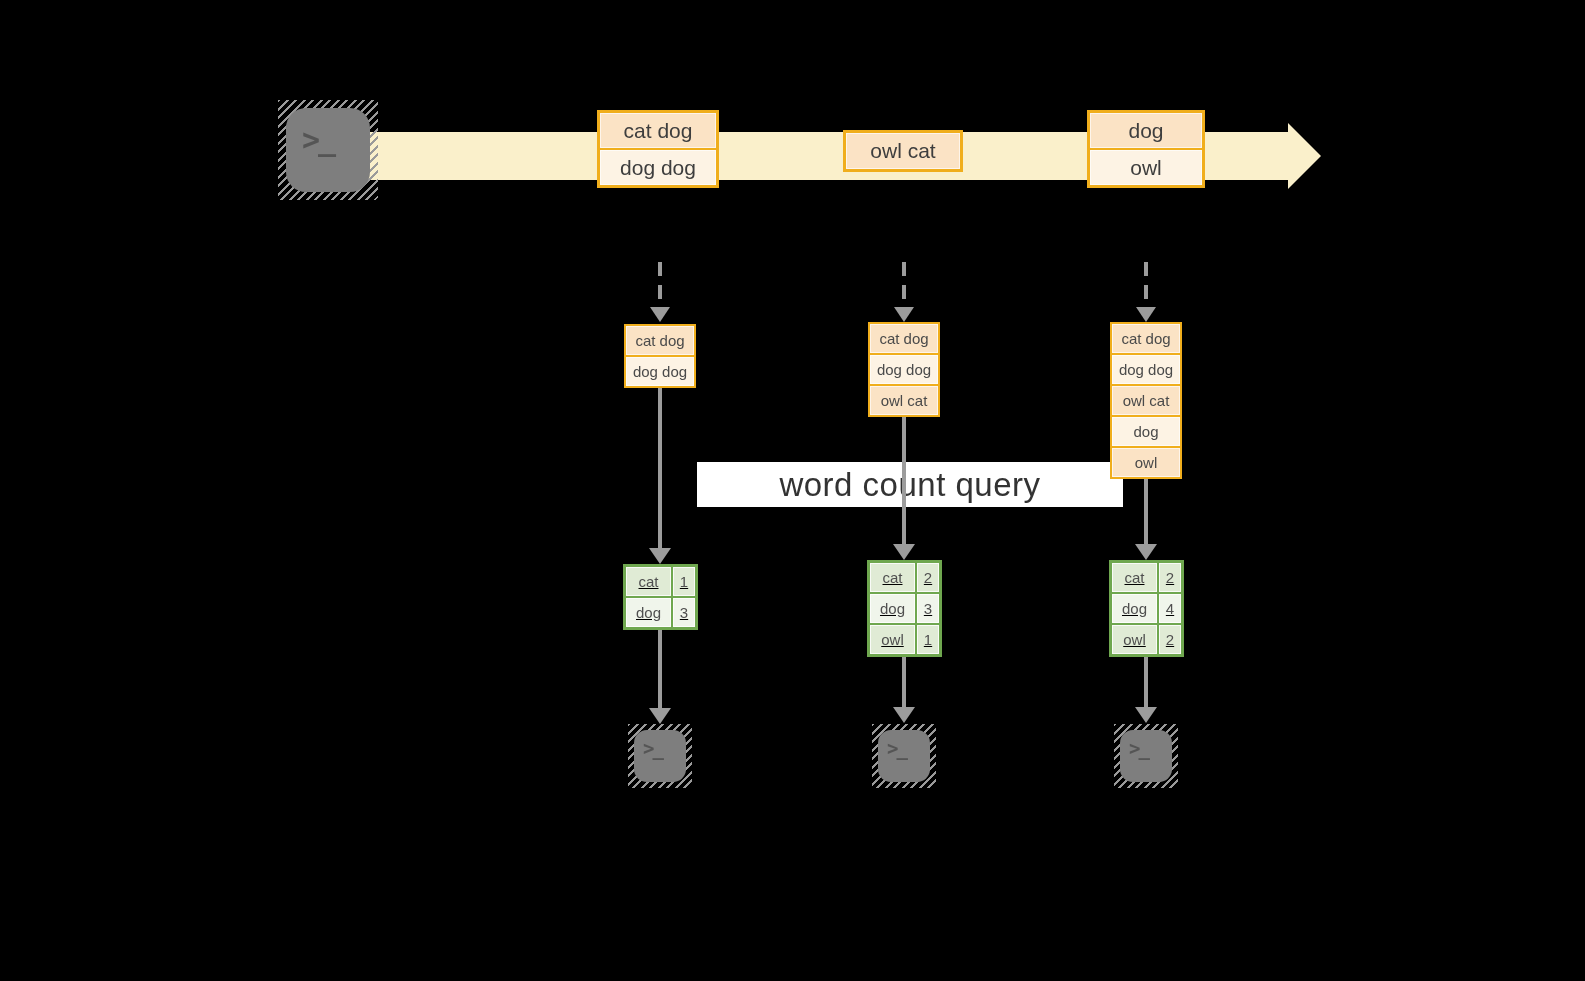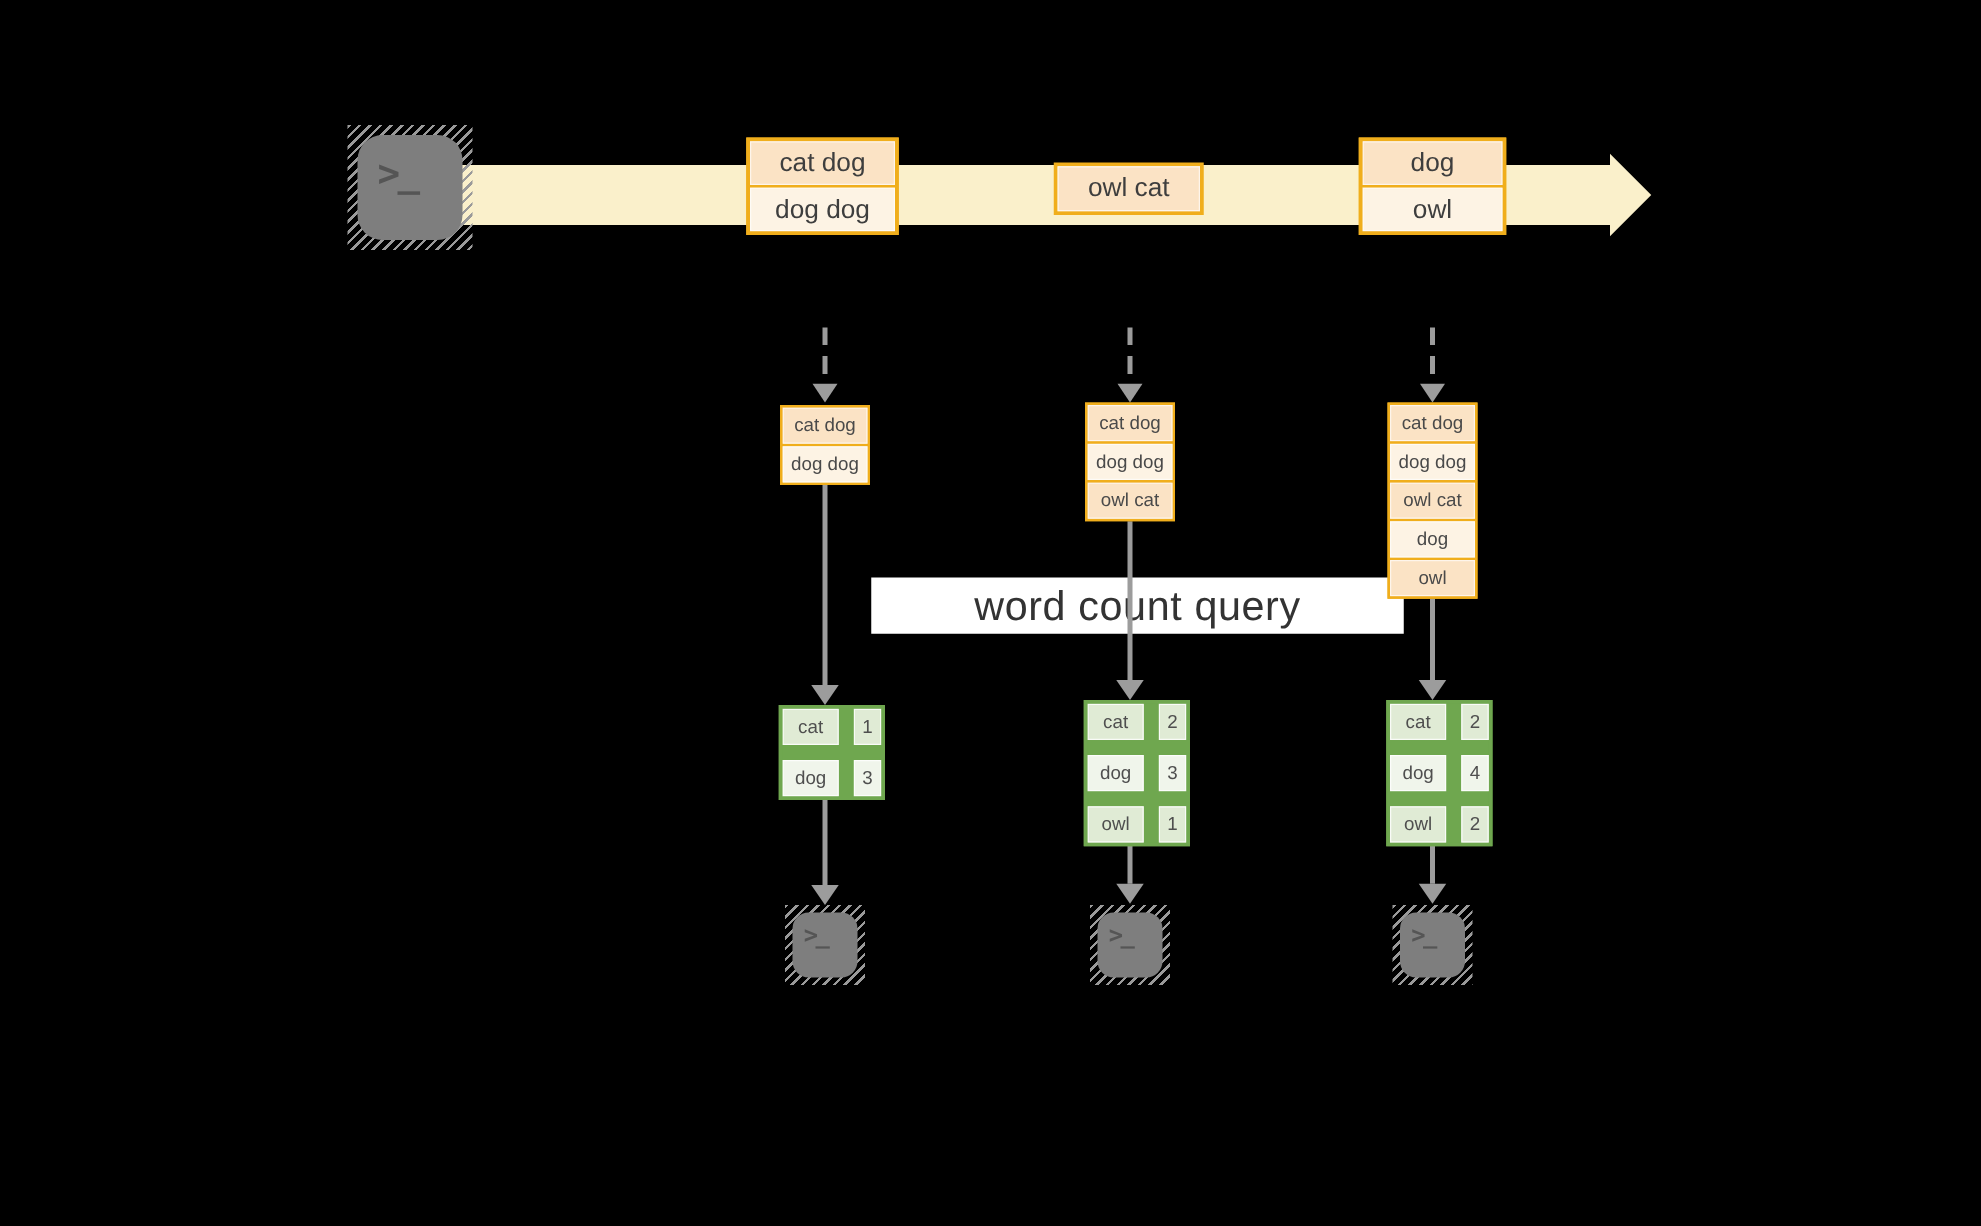--- a/index.html
+++ b/index.html
@@ -44,22 +44,22 @@
     border-top:15px solid var(--arrow,#9C9C9C);}
   .aline{position:absolute;width:4px;background:var(--arrow,#9C9C9C);z-index:5;}
   .ahead{position:absolute;width:0;height:0;z-index:5;
     border-left:11px solid transparent;border-right:11px solid transparent;
     border-top:16px solid var(--arrow,#9C9C9C);}
   
   .banner{position:absolute;left:697px;top:462px;width:426px;height:45px;background:#fff;z-index:4;
     display:flex;align-items:center;justify-content:center;}
   .banner span{font-size:33px;font-weight:300;color:#333;letter-spacing:.5px;}
   
-  .gtable{position:absolute;z-index:6;display:grid;grid-template-columns:45px 22px;gap:12px;
-    background:var(--green,#6FA74F);border:3px solid var(--green,#6FA74F);}
+  .gtable{position:absolute;z-index:6;display:grid;grid-template-columns:45px 22px;gap:2px;
+    background:var(--green,#6FA74F);border:3px solid var(--green,#6FA74F);text-decoration:underline;}
   .gtable .cell{display:flex;align-items:center;justify-content:center;height:29px;
     font-size:15px;color:#4F4F4F;box-shadow:inset 0 0 0 1px rgba(255,255,255,.8);}
   .g-a{background:var(--greendark,#E0EBD5);}
   .g-b{background:var(--greenlight,#F0F5EB);}
 </style>
 </head>
 <body>
 
 <div id="canvas">
 

